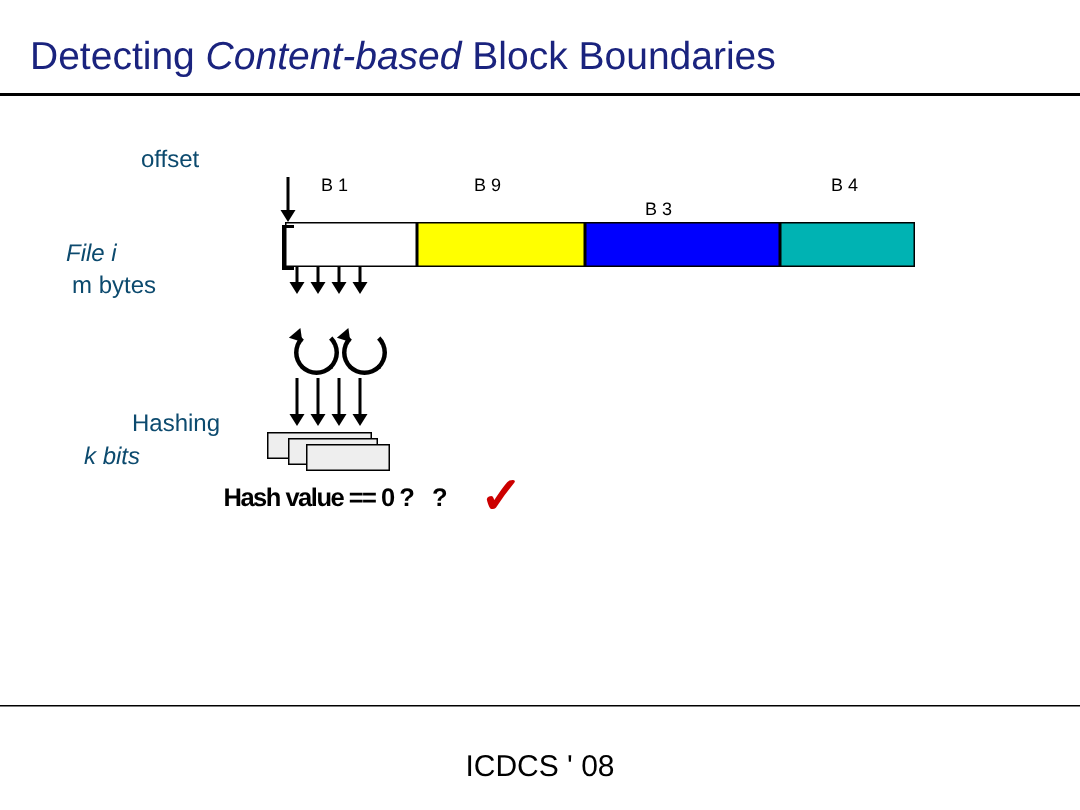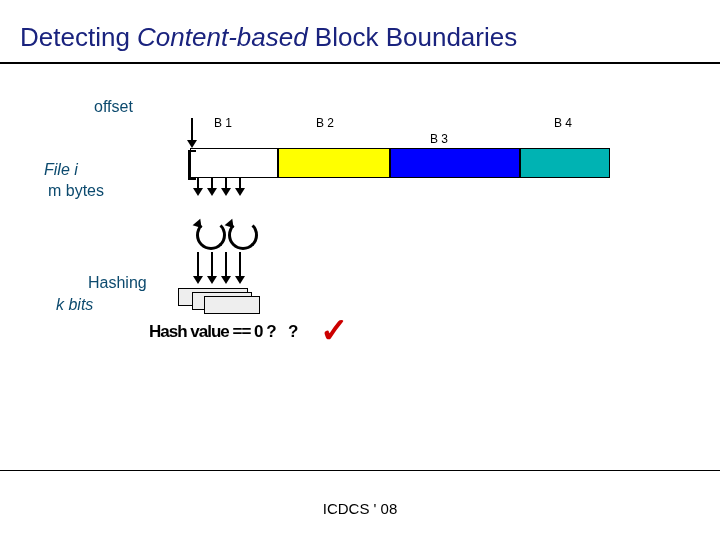--- a/index.html
+++ b/index.html
@@ -35,21 +35,21 @@
     width: 720px;
     height: 1px;
     background: #000;
   }
   .footer {
     position: absolute;
     top: 500px;
     left: 0;
     width: 720px;
     text-align: center;
-    font-size: 15px;
+    font-size: 20px;
   }
   .label {
     position: absolute;
     font-size: 16px;
     color: #0c4a6e;
   }
   .b-label {
     position: absolute;
     font-size: 12px;
     color: #000;
@@ -129,21 +129,21 @@
 </style>
 </head>
 <body>
 
 <div class="slide-title">
   <span>Detecting </span><span class="italic">Content-based</span><span> Block Boundaries</span>
 </div>
 <div class="title-rule"></div>
 
 <div class="b-label" style="left:214px; top:116px;">B 1</div>
-<div class="b-label" style="left:316px; top:116px;">B 2</div>
+<div class="b-label" style="left:316px; top:116px;">B 9</div>
 <div class="b-label" style="left:430px; top:132px;">B 3</div>
 <div class="b-label" style="left:554px; top:116px;">B 4</div>
 
 <div class="block b1" style="left:190px; top:148px; width:88px;"></div>
 <div class="block b2" style="left:278px; top:148px; width:112px;"></div>
 <div class="block b3" style="left:390px; top:148px; width:130px;"></div>
 <div class="block b4" style="left:520px; top:148px; width:90px;"></div>
 
 <div class="label" style="left:94px; top:98px;">offset</div>
 <div class="label" style="left:44px; top:148px; font-style: italic; margin-top: 13px;">File i</div>

